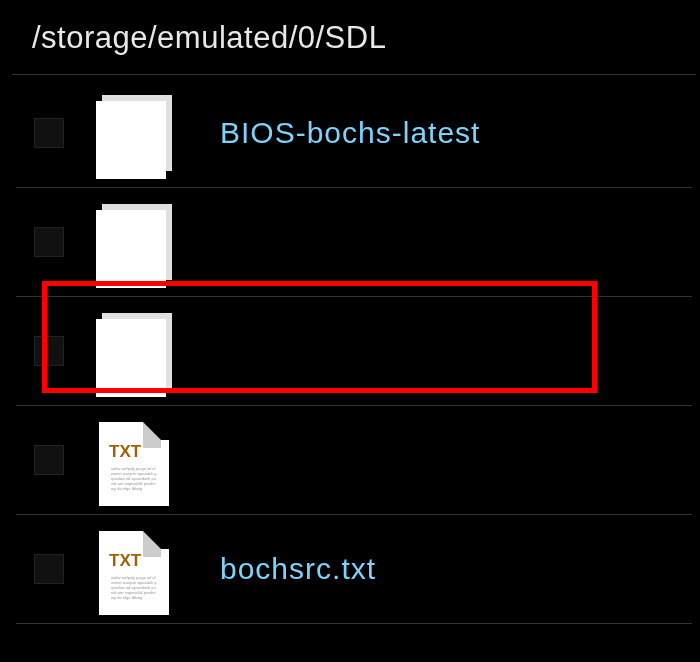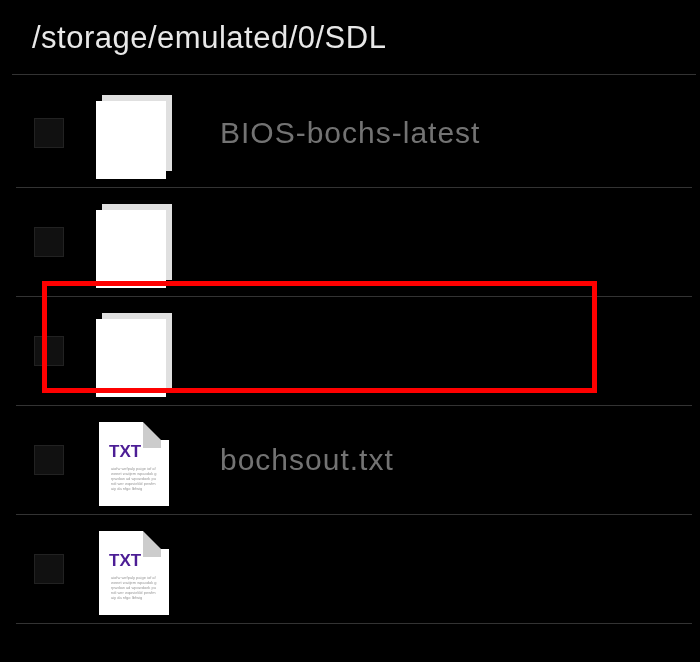--- a/index.html
+++ b/index.html
@@ -73,33 +73,33 @@
     width: 0; height: 0;
     border-top: 18px solid #000;
     border-left: 18px solid #ccc;
   }
   .file-icon-txt .txt-label {
     position: absolute;
     top: 16px; left: 6px;
     font-family: Arial, sans-serif;
     font-weight: bold;
     font-size: 17px;
-    color: #4c1d95;
+    color: #a16207;
   }
   .file-icon-txt .lines {
     position: absolute;
     top: 40px; left: 8px; right: 8px;
     font-size: 4px;
     line-height: 5px;
     color: #999;
     font-family: Arial, sans-serif;
     word-break: break-all;
   }
   .file-name {
-    color: #737373;
+    color: #7dd3fc;
     font-size: 30px;
     margin-left: 40px;
     letter-spacing: 1px;
   }
   .highlight-box {
     position: absolute;
     border: 5px solid #ff0000;
     left: 34px;
     top: 273px;
     width: 555px;
@@ -140,30 +140,30 @@
 
     <div class="file-row">
       <div class="checkbox"></div>
       <div class="icon-wrap">
         <div class="file-icon-txt">
           <div class="fold"></div>
           <div class="txt-label">TXT</div>
           <div class="lines">aiofw wefpaly paige iof afweeet waiijem wpaodok grpwdow ad wpowdoek pundi wer wqoviekld pewfmaiy da nfgo Ibfwig</div>
         </div>
       </div>
-      <div class="file-name">bochsout.txt</div>
     </div>
 
     <div class="file-row">
       <div class="checkbox"></div>
       <div class="icon-wrap">
         <div class="file-icon-txt">
           <div class="fold"></div>
           <div class="txt-label">TXT</div>
           <div class="lines">aiofw wefpaly paige iof afweeet waiijem wpaodok grpwdow ad wpowdoek pundi wer wqoviekld pewfmaiy da nfgo Ibfwig</div>
         </div>
       </div>
+      <div class="file-name">bochsrc.txt</div>
     </div>
 
   </div>
 
   <div class="highlight-box"></div>
 </div>
 
 </body></html>

